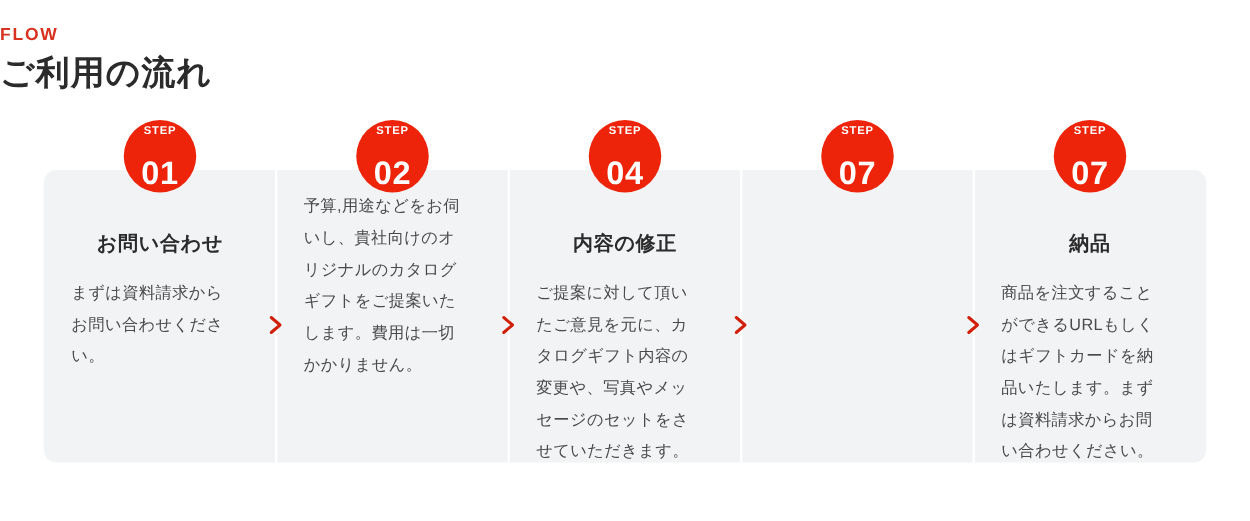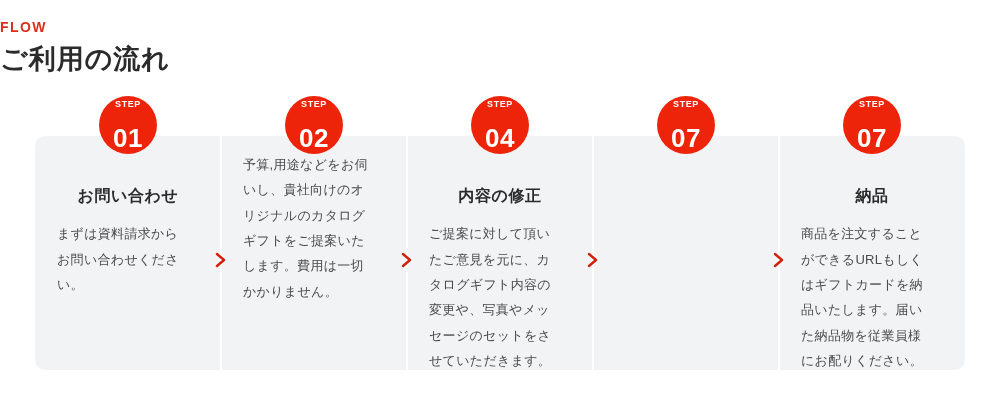--- a/index.html
+++ b/index.html
@@ -204,17 +204,17 @@
           </svg>
       </span>
     </div>
 
     <div class="flow-card">
       <div class="step-badge">
         <span class="step-word">STEP</span>
         <span class="step-num">07</span>
       </div>
       <h3 class="card-title">納品</h3>
-      <p class="card-body">商品を注文することができるURLもしくはギフトカードを納品いたします。届いた納品物を従業員様にお配りください。</p>
+      <p class="card-body">商品を注文することができるURLもしくはギフトカードを納品いたします。まずは資料請求からお問い合わせください。</p>
     </div>
 
   </div>
 </div>
 
 </body></html>

